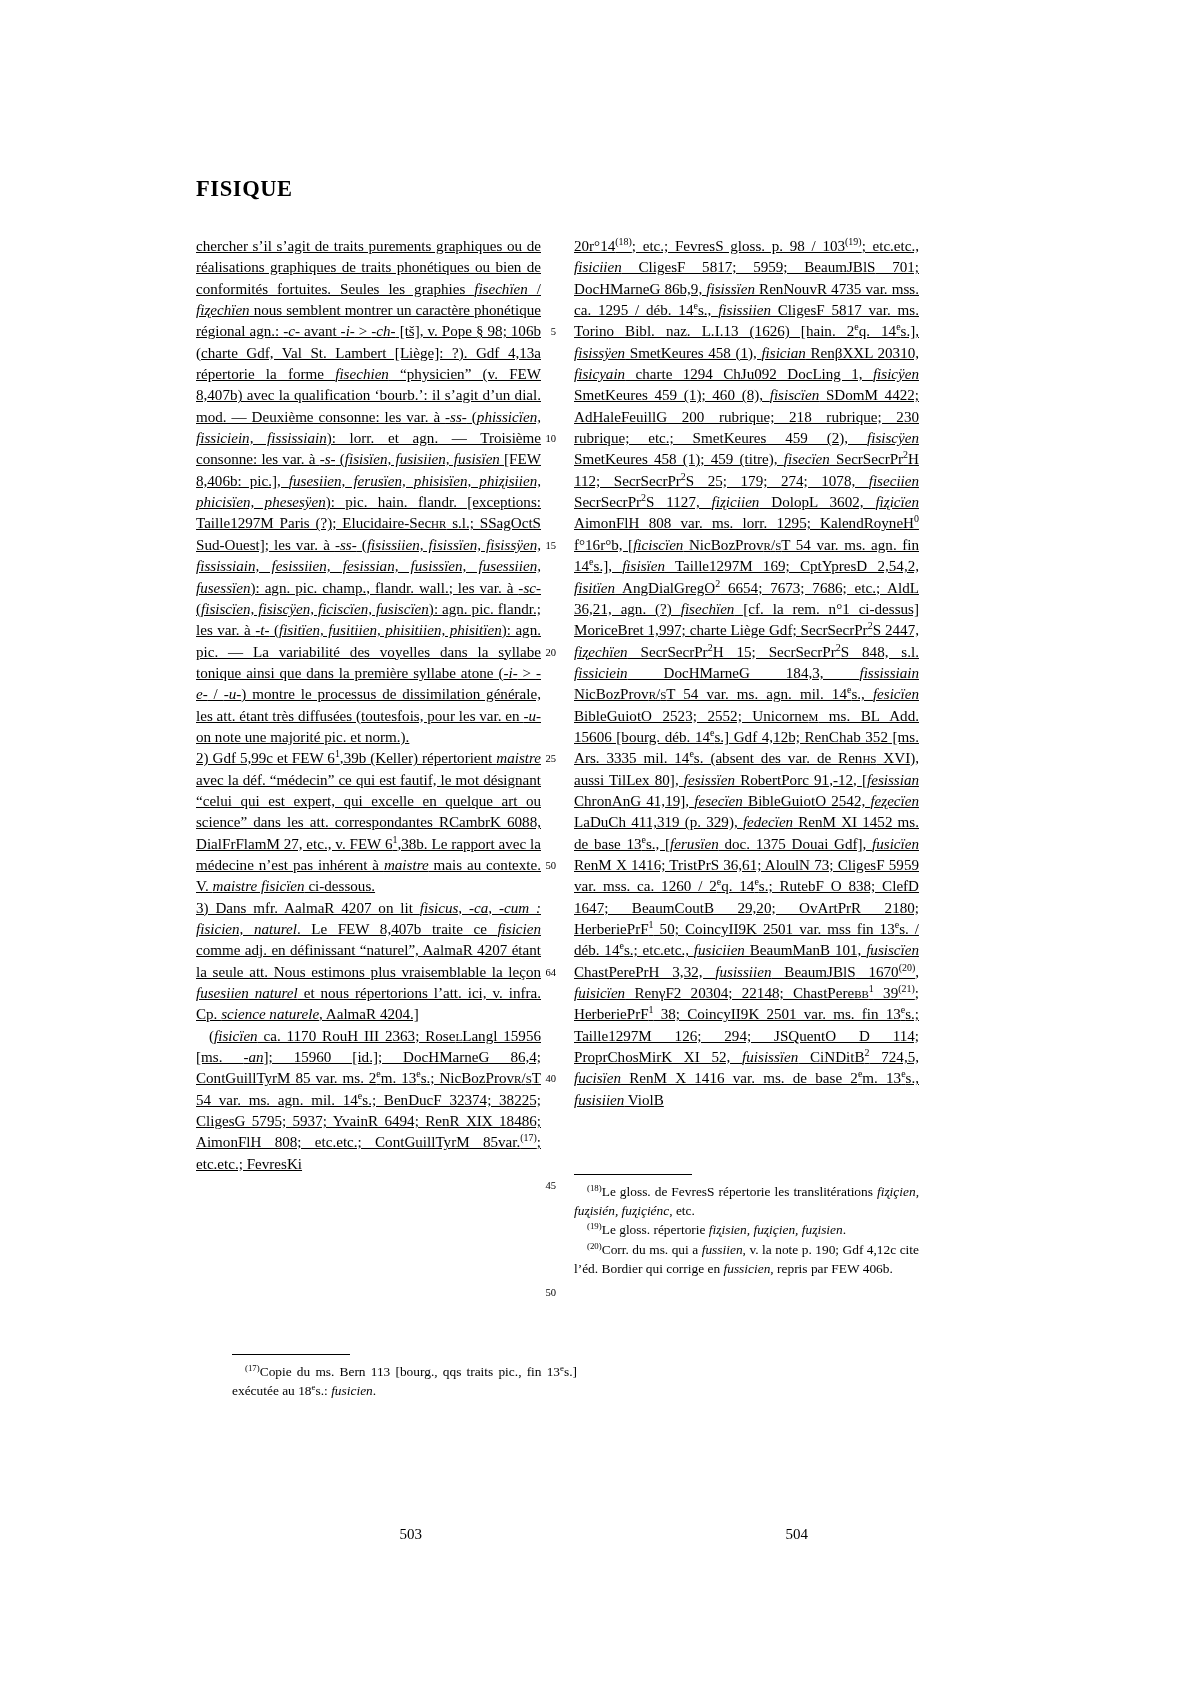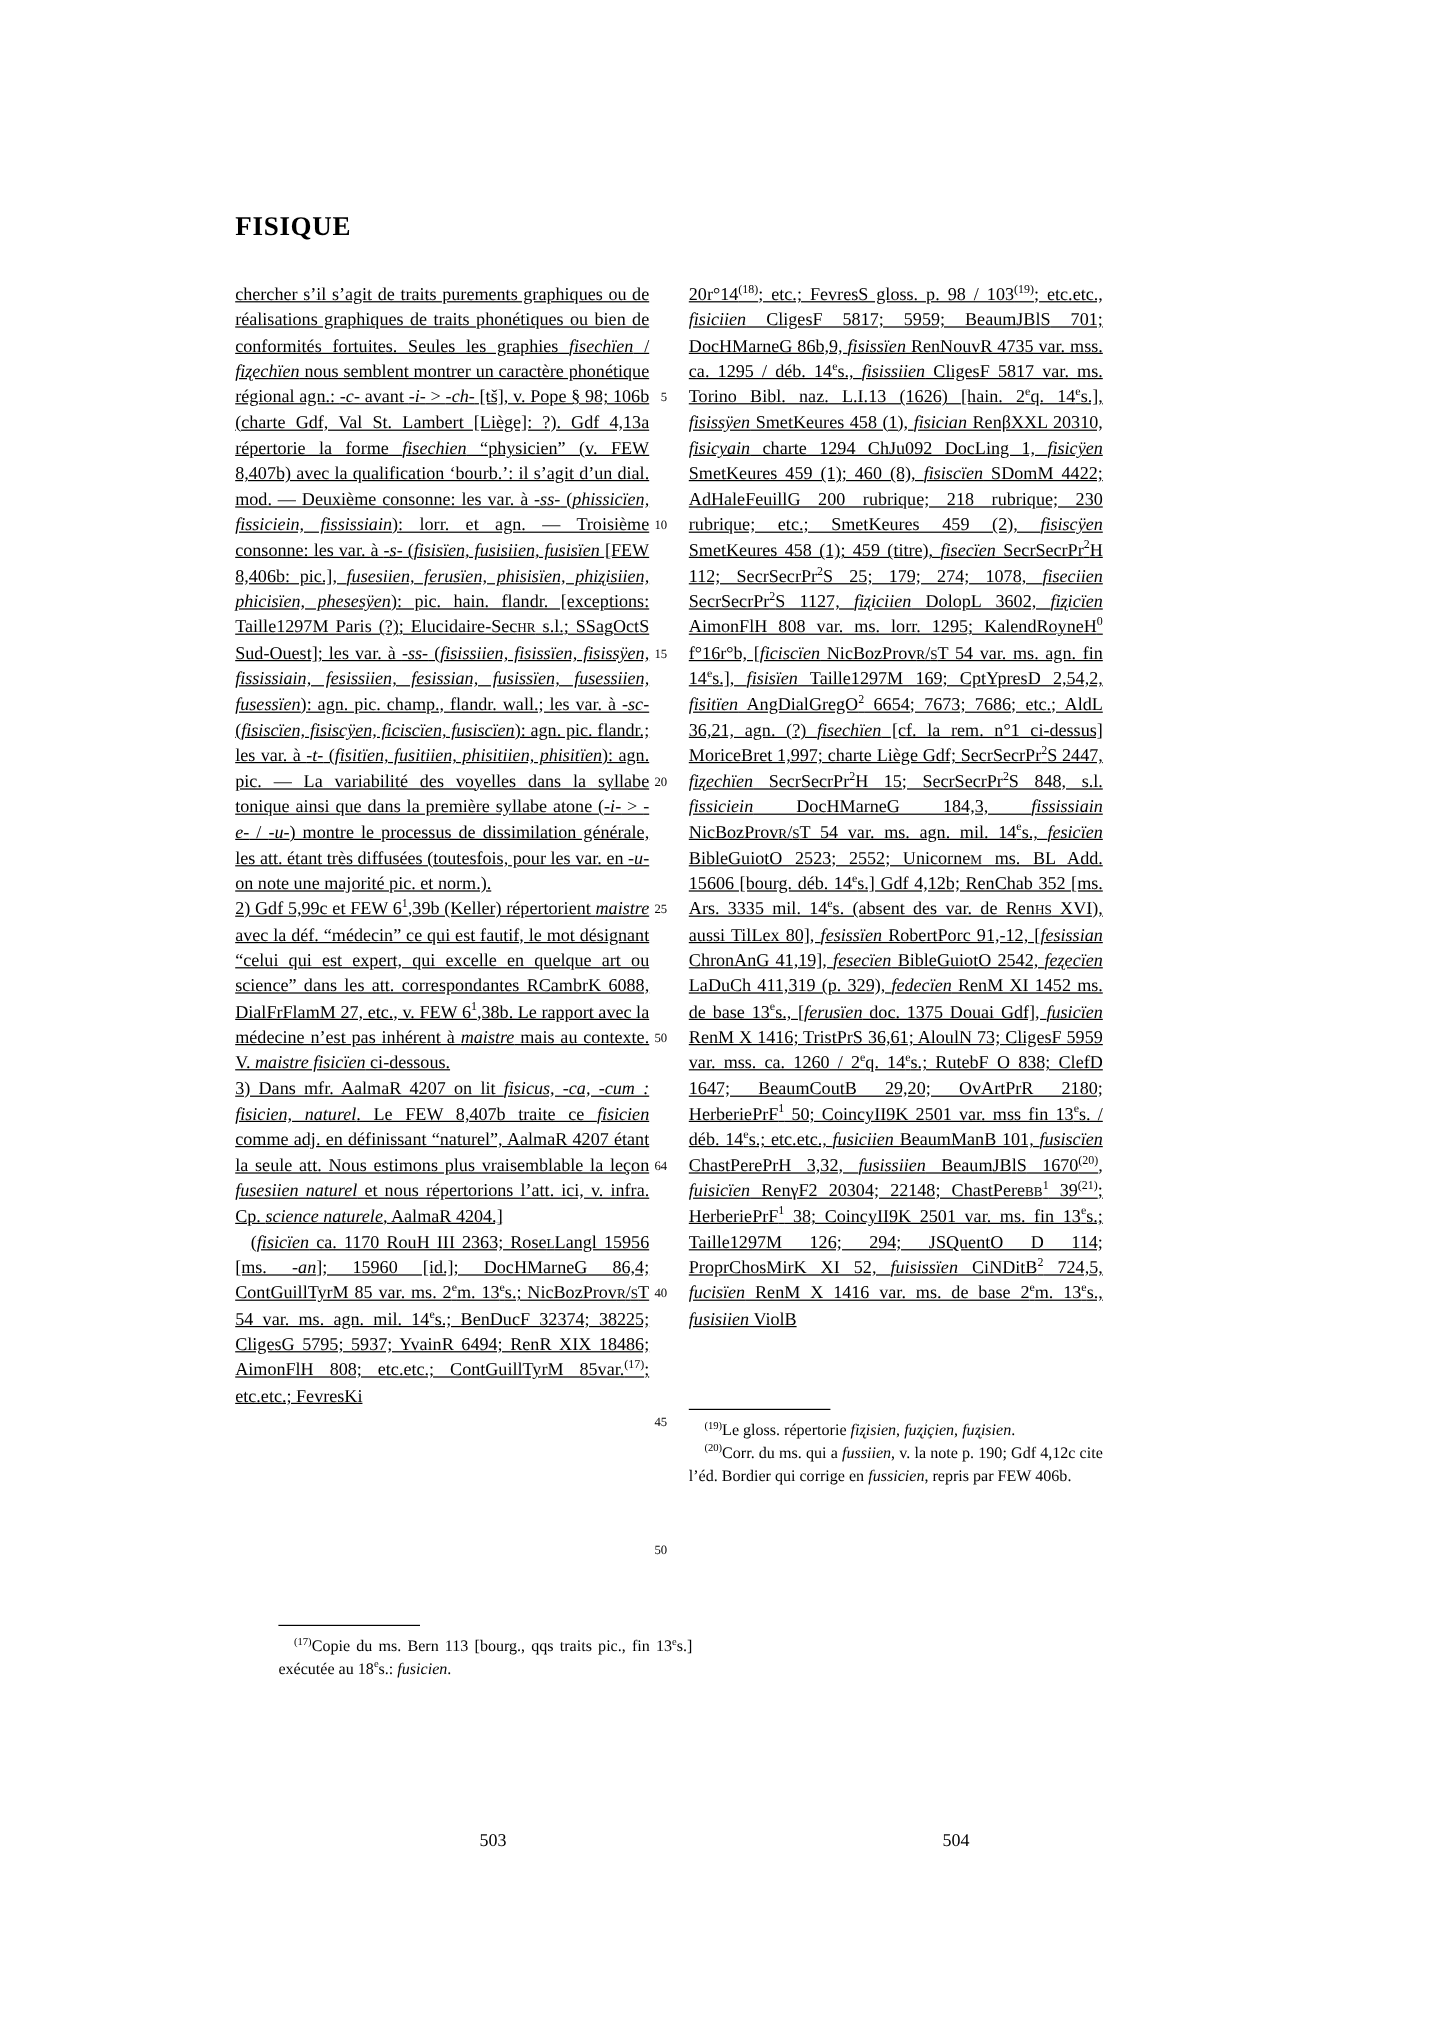--- a/index.html
+++ b/index.html
@@ -184,20 +184,21 @@
       </div>
     </div>
 
     <div class="footnotes fn-left">
       <div class="fn-rule"></div>
       <p><sup>(17)</sup>Copie du ms. Bern 113 [bourg., qqs traits pic., fin 13<sup>e</sup>s.] exécutée au 18<sup>e</sup>s.: <i>fusicien</i>.</p>
     </div>
 
     <div class="footnotes fn-right">
       <div class="fn-rule"></div>
+      <p><sup>(18)</sup>Le gloss. de FevresS répertorie les translitérations <i>fiʐiçien, fuʐisién, fuʐiçiénc</i>, etc.</p>
       <p><sup>(19)</sup>Le gloss. répertorie <i>fiʐisien, fuʐiçien, fuʐisien</i>.</p>
       <p><sup>(20)</sup>Corr. du ms. qui a <i>fussiien</i>, v. la note p. 190; Gdf 4,12c cite l’éd. Bordier qui corrige en <i>fussicien</i>, repris par FEW 406b.</p>
     </div>
 
   </div>
 
   <div class="pagenum pn-left">503</div>
   <div class="pagenum pn-right">504</div>
 
 </div>

